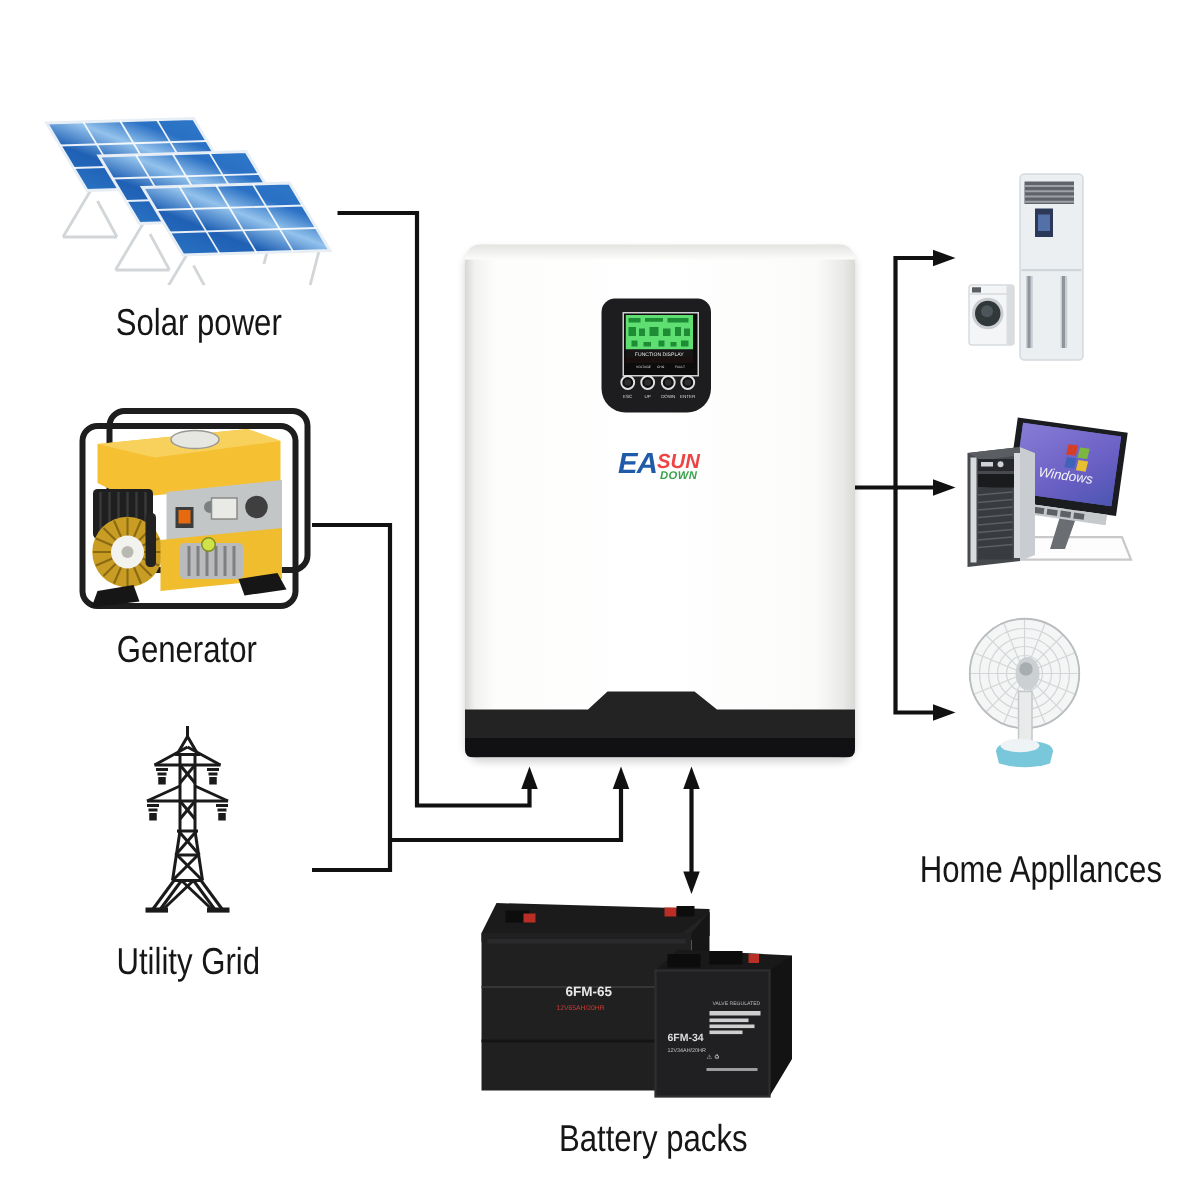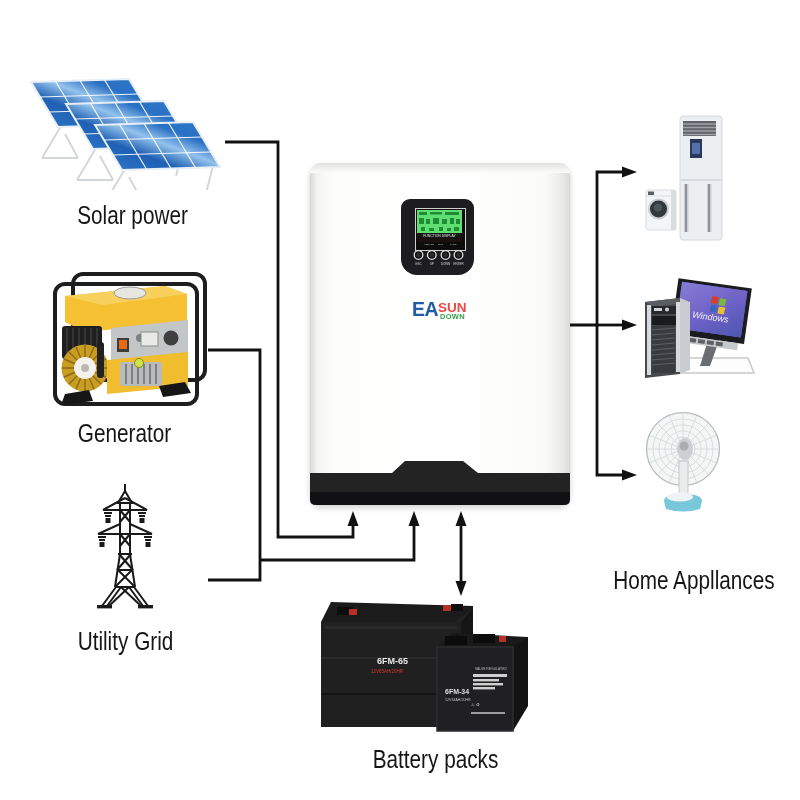--- a/index.html
+++ b/index.html
@@ -243,21 +243,21 @@
       <circle cx="57.5" cy="8" r="2.2" fill="#2e2e2e"></circle>
     </g>
     <g fill="#dcdcdc" font-size="3" text-anchor="middle" font-family="Liberation Sans,sans-serif">
       <text x="17.5" y="18">ESC</text>
         <text x="30.8" y="18">UP</text>
         <text x="44.5" y="18">DOWN</text>
         <text x="57.5" y="18">ENTER</text>
     </g>
   </svg>
 
-  <div class="abs" style="left:400px;top:298px;width:80px;height:24px;font-weight:bold;font-family:'Liberation Sans',sans-serif;">
+  <div class="abs" style="left:400px;top:298px;width:80px;height:24px;font-style:italic;font-weight:bold;font-family:'Liberation Sans',sans-serif;">
     <span style="position:absolute;left:12px;top:0;font-size:19.5px;color:#1f5ba8;letter-spacing:-0.5px;">EA</span>
     <span style="position:absolute;left:38px;top:2px;font-size:13.5px;color:#ef4444;">SUN</span>
     <span style="position:absolute;left:40px;top:13.5px;font-size:7.5px;color:#38a14b;letter-spacing:0.3px;">DOWN</span>
   </div>
 
   <svg class="abs" style="left:640px;top:110px" width="95" height="135" viewBox="0 0 95 135">
 
     <rect x="40" y="6" width="42" height="124" rx="3" fill="#eceff2"></rect>
     <rect x="40" y="6" width="42" height="124" rx="3" fill="none" stroke="#d4d9de" stroke-width="1"></rect>
     <rect x="43" y="11" width="33" height="15" fill="#606369"></rect>

